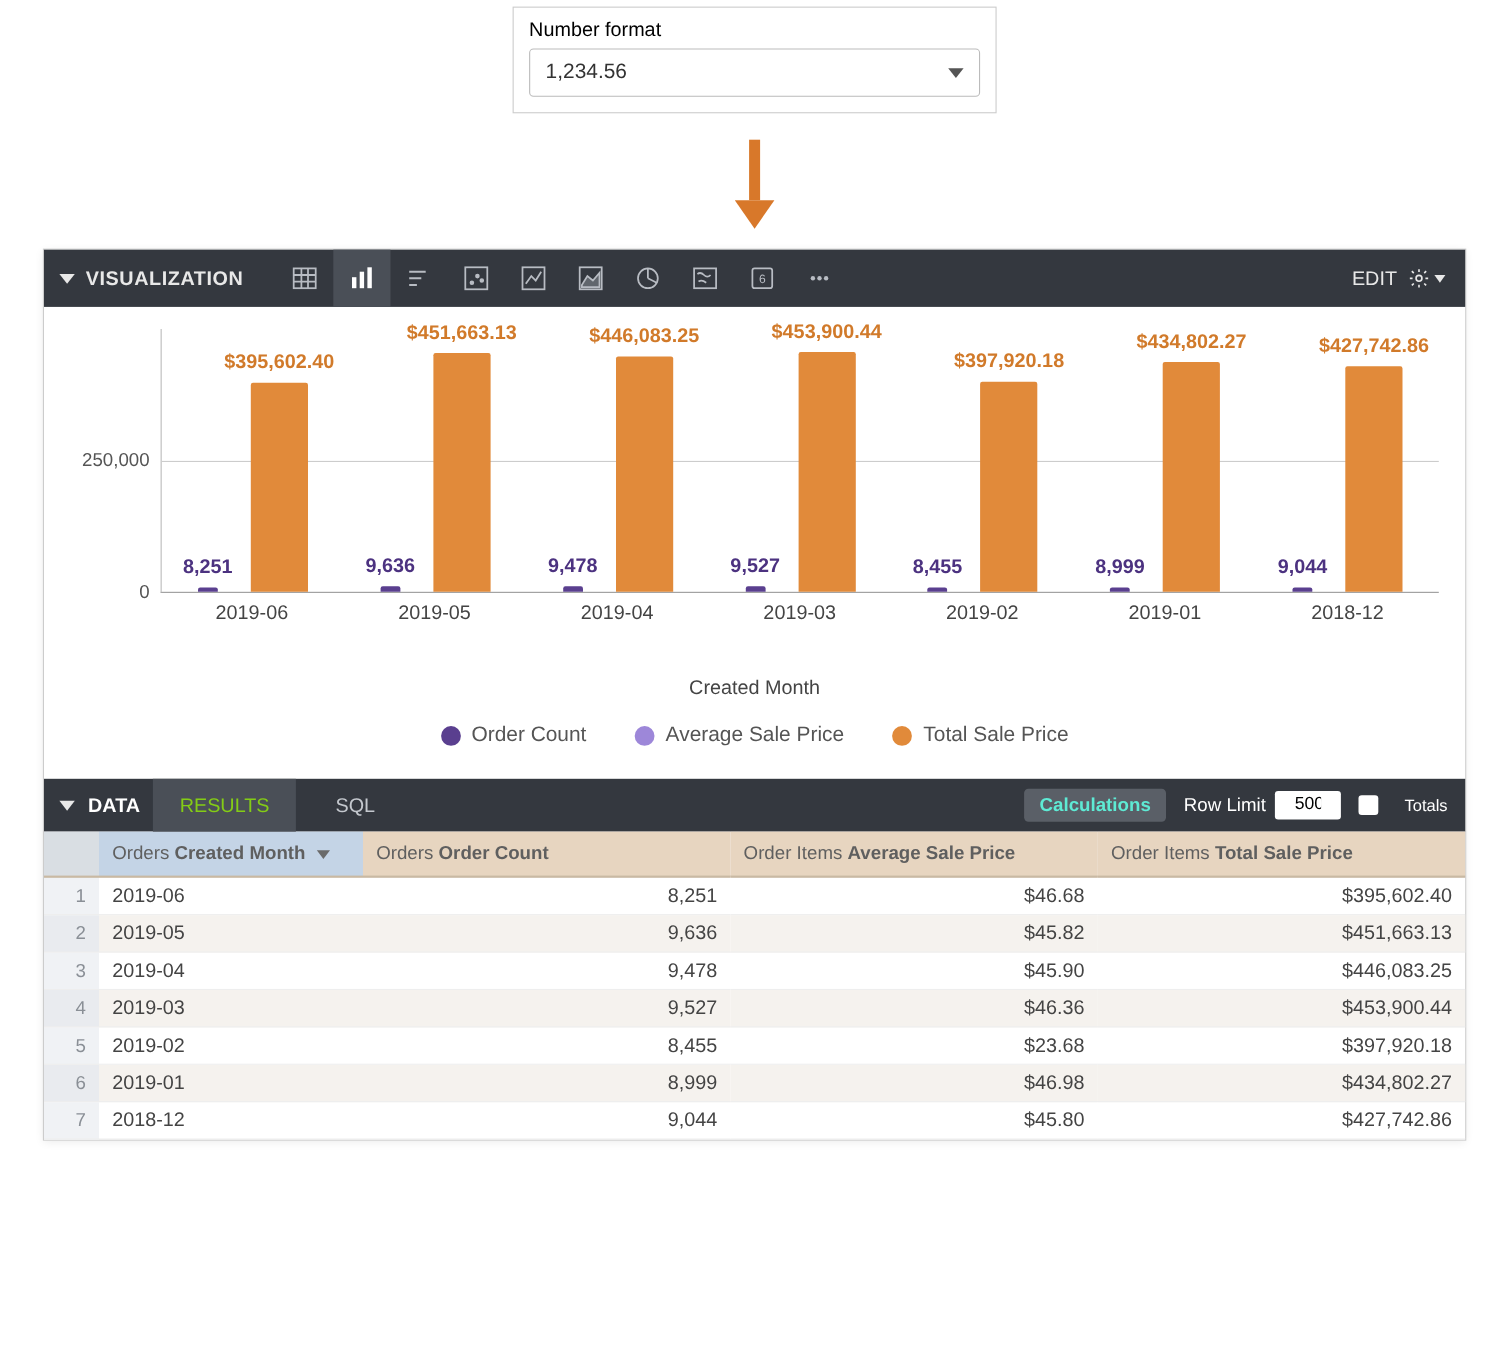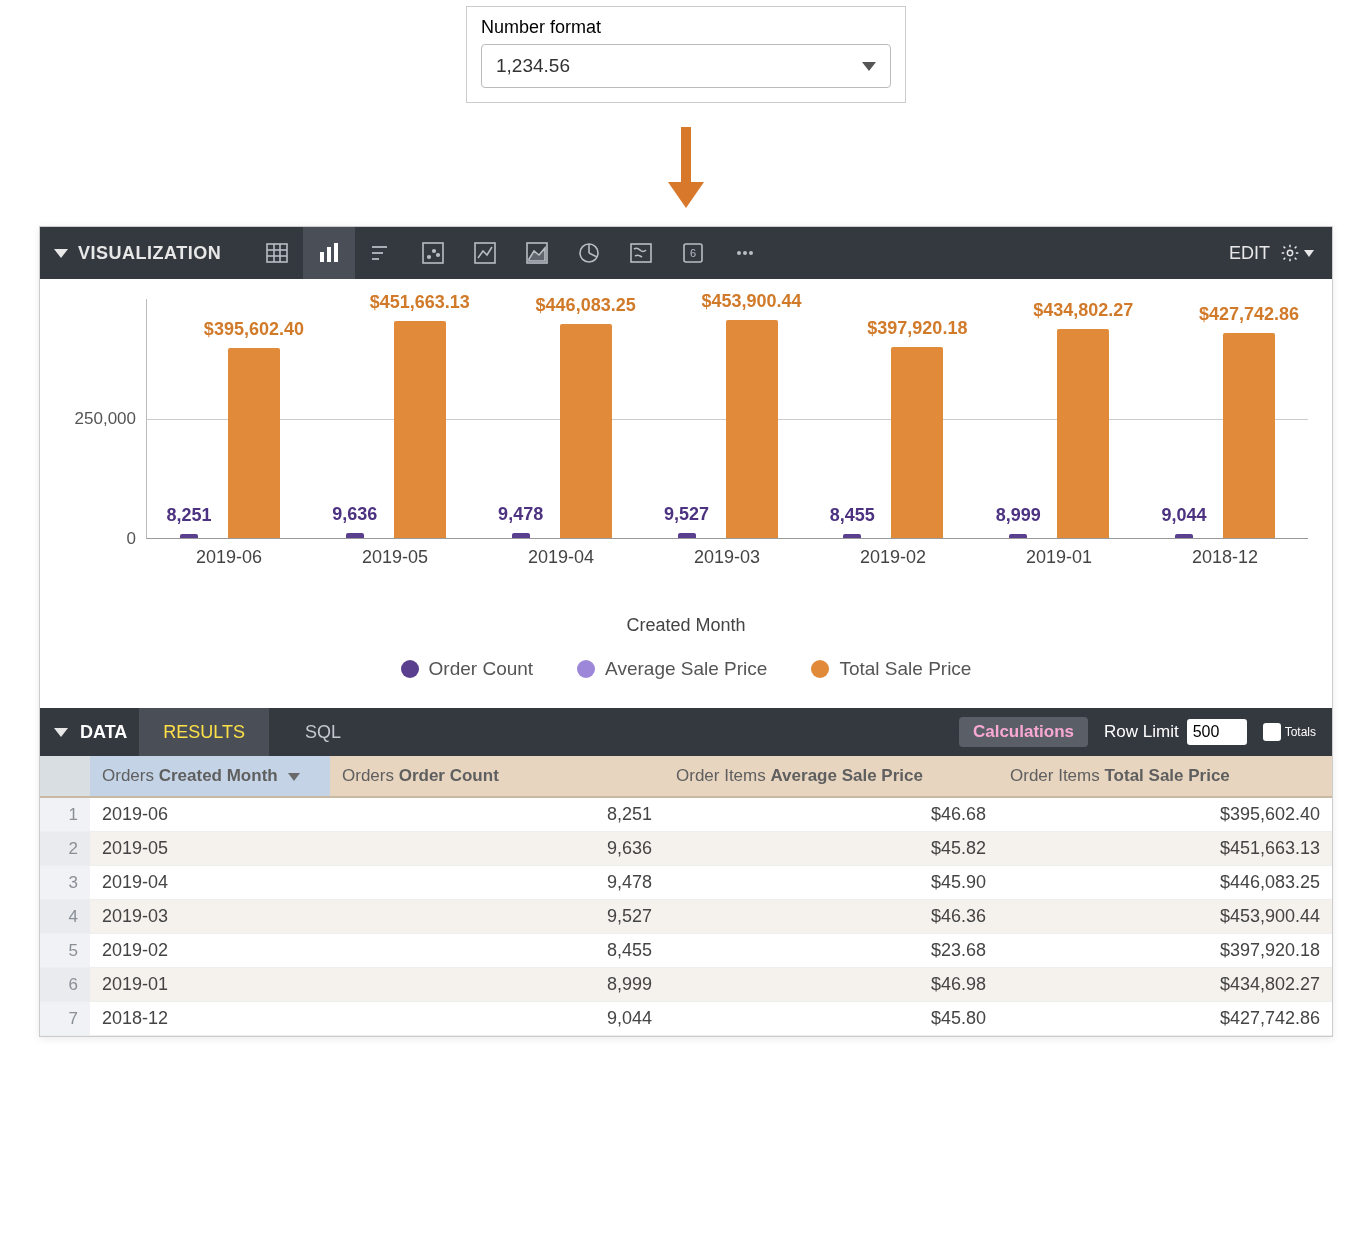--- a/index.html
+++ b/index.html
@@ -54,26 +54,26 @@
   .x-title { text-align:center; font-size:18px; color:#444; margin-top:46px;}
 
   .legend { display:flex; justify-content:center; gap:44px; margin:22px 0 16px 0; font-size:19px; color:#555;}
   .legend-item { display:flex; align-items:center; gap:10px;}
   .legend-dot { width:18px; height:18px; border-radius:50%;}
 
   .data-header { background:#34383f; color:#fff; display:flex; align-items:center; height:48px; font-size:18px;}
   .dh-left { display:flex; align-items:center; padding-left:14px; gap:12px; height:100%;}
   .dh-title { font-weight:700; }
   .dh-tab { padding:0 24px; height:100%; display:flex; align-items:center; cursor:pointer; color:#c4c8ce;}
-  .dh-tab.active { background:#4a4f57; color:#fde047;}
+  .dh-tab.active { background:#4a4f57; color:#84cc16;}
   .dh-right { margin-left:auto; display:flex; align-items:center; gap:16px; padding-right:16px;}
-  .calc-btn { background:#5a5f67; color:#f9a8d4; border-radius:4px; padding:5px 14px; font-weight:700; font-size:17px; cursor:pointer;}
+  .calc-btn { background:#5a5f67; color:#5eead4; border-radius:4px; padding:5px 14px; font-weight:700; font-size:17px; cursor:pointer;}
   .row-limit { display:flex; align-items:center; gap:8px; font-size:17px;}
-  .row-limit input { width:60px; padding:4px 6px; font-size:16px; border:none; border-radius:3px;}
-  .totals-check { display:flex; align-items:center; gap:4px; font-size:12px;}
+  .row-limit input { width:60px; padding:4px 18px; font-size:16px; border:none; border-radius:3px;}
+  .totals-check { display:flex; align-items:center; gap:24px; font-size:15px;}
   .checkbox { width:18px; height:18px; background:#fff; border-radius:3px; cursor:pointer;}
 
   table { width:100%; border-collapse:collapse; table-layout:fixed;}
   thead th { background:#e7d5c0; color:#5f5f5f; font-weight:400; text-align:left; padding:10px 12px; font-size:17px; vertical-align:top; border-bottom:2px solid #c9b9a3;}
   thead th .hdr-bold { font-weight:700;}
   thead th.rownum-th { width:50px; background:#d9dee3;}
   thead th.dim { background:#c4d4e6;}
   tbody td { padding:6px 12px; font-size:18px; color:#444; border-bottom:1px solid #eee;}
   tbody tr:nth-child(even) td { background:#f5f2ee;}
   tbody td.rownum { text-align:right; color:#8a8f96; background:#f0f2f5 !important; width:50px; font-size:17px;}

